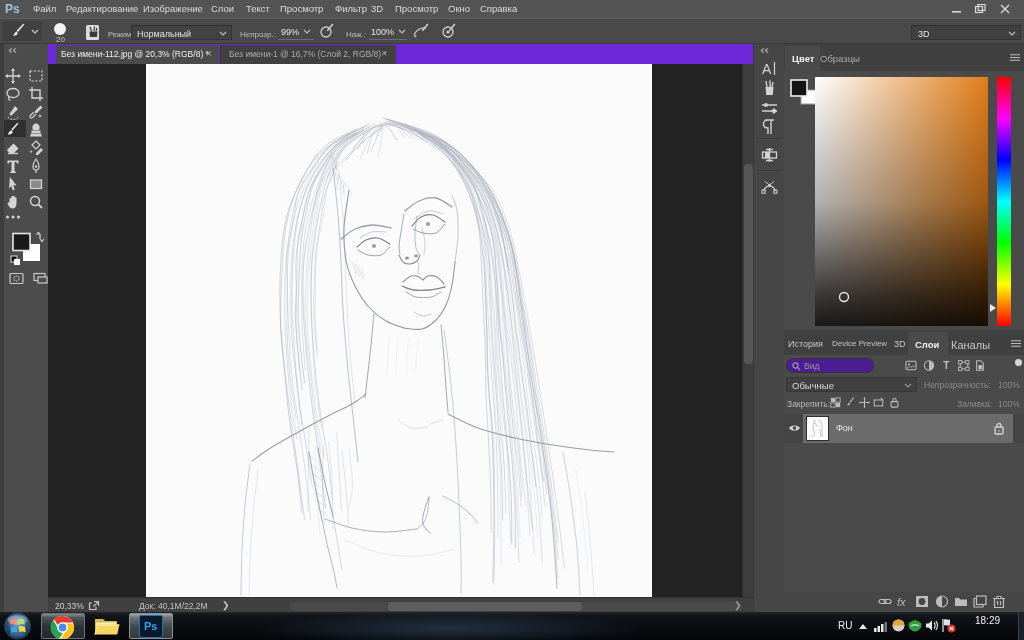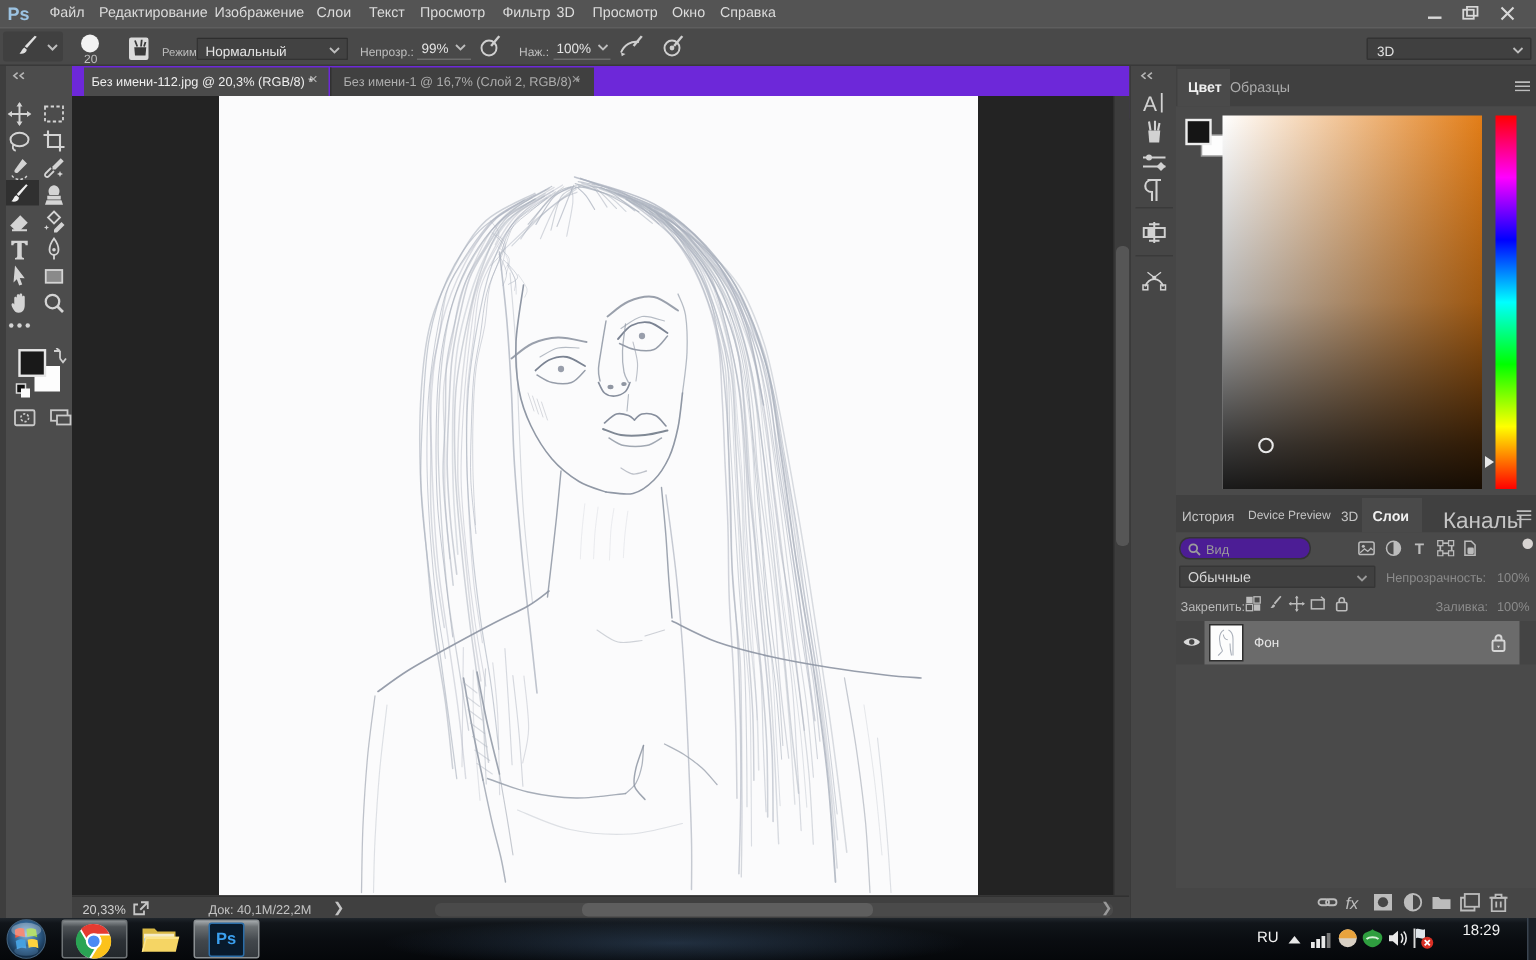--- a/index.html
+++ b/index.html
@@ -443,21 +443,21 @@
       linear-gradient(to bottom,#ff0000 0%,#ff00ff 16.6%,#0000ff 33.3%,#00ffff 50%,#00ff00 66.6%,#ffff00 83.3%,#ff0000 100%)"></div>
     <div class="a" style="left:206px;top:233px;width:0;height:0;border-top:4px solid transparent;border-bottom:4px solid transparent;border-left:6px solid #e8e8e8"></div>
   </div>
 
   <div class="a" style="left:0;top:286px;width:240px;height:25px;background:#404040">
     <span class="a" style="left:4px;top:9px;font-size:9px;color:#c5c5c5">История</span>
     <span class="a" style="left:48px;top:9px;font-size:8px;color:#c5c5c5">Device Preview</span>
     <span class="a" style="left:110px;top:9px;font-size:9px;color:#c5c5c5">3D</span>
     <div class="a" style="left:124px;top:2px;width:40px;height:23px;background:#4a4a4a"></div>
     <span class="a" style="left:131px;top:9px;font-size:9.5px;font-weight:bold;color:#f0f0f0">Слои</span>
-    <span class="a" style="left:178px;top:9px;font-size:15px;color:#c5c5c5">Каналы</span>
+    <span class="a" style="left:167px;top:9px;font-size:11px;color:#c5c5c5">Каналы</span>
     <svg class="a" style="left:227px;top:10px" width="10" height="7" viewBox="0 0 10 7">
       <path d="M0,0.7 h10 M0,3.5 h10 M0,6.3 h10" stroke="#bdbdbd" stroke-width="1.1"></path>
     </svg>
   </div>
 
   <div class="a" style="left:0;top:311px;width:240px;height:257px;background:#4a4a4a">
 
     <div class="a" style="left:2px;top:3px;width:88px;height:15px;background:#4c1d95;border:1px solid #343434;border-radius:7px">
       <svg class="a" style="left:5px;top:3px" width="9" height="9" viewBox="0 0 9 9">
         <circle cx="3.5" cy="3.5" r="2.6" fill="none" stroke="#9c9c9c" stroke-width="1.2"></circle>

